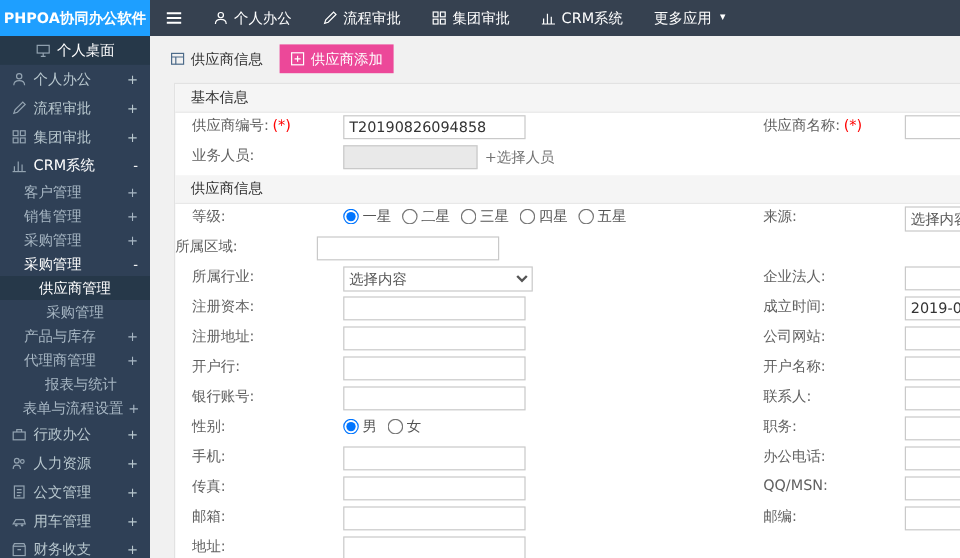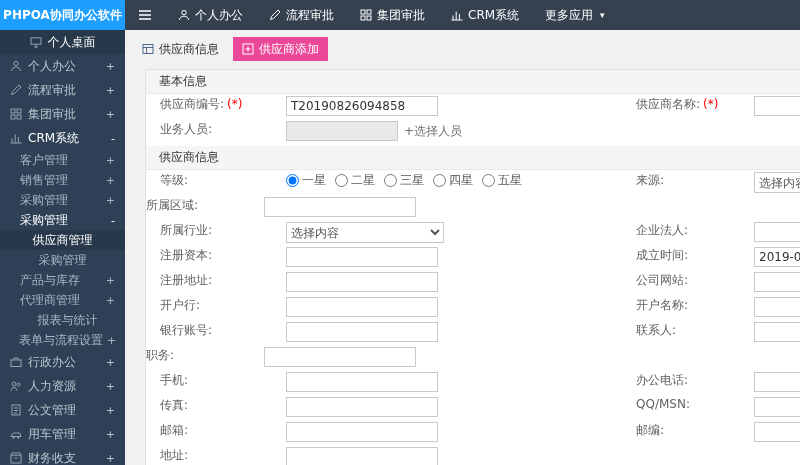--- a/index.html
+++ b/index.html
@@ -402,20 +402,33 @@
                 </div>
               </div>
               <div class="form-cell right">
                 <label class="f-label">联系人:</label>
                 <div class="f-control">
                   <input type="text" value="" style="">
                 </div>
               </div>
             </div>
             <div class="form-row">
+              <div class="form-cell left">
+                <label class="f-label">性别:</label>
+                <div class="f-control">
+                  <label class="radio-opt">
+                    <input type="radio" name="rg-1-7-gender" checked="" style="">
+                    <span>男</span>
+                  </label>
+                  <label class="radio-opt">
+                    <input type="radio" name="rg-1-7-gender" style="">
+                    <span>女</span>
+                  </label>
+                </div>
+              </div>
               <div class="form-cell right">
                 <label class="f-label">职务:</label>
                 <div class="f-control">
                   <input type="text" value="" style="">
                 </div>
               </div>
             </div>
             <div class="form-row">
               <div class="form-cell left">
                 <label class="f-label">手机:</label>

